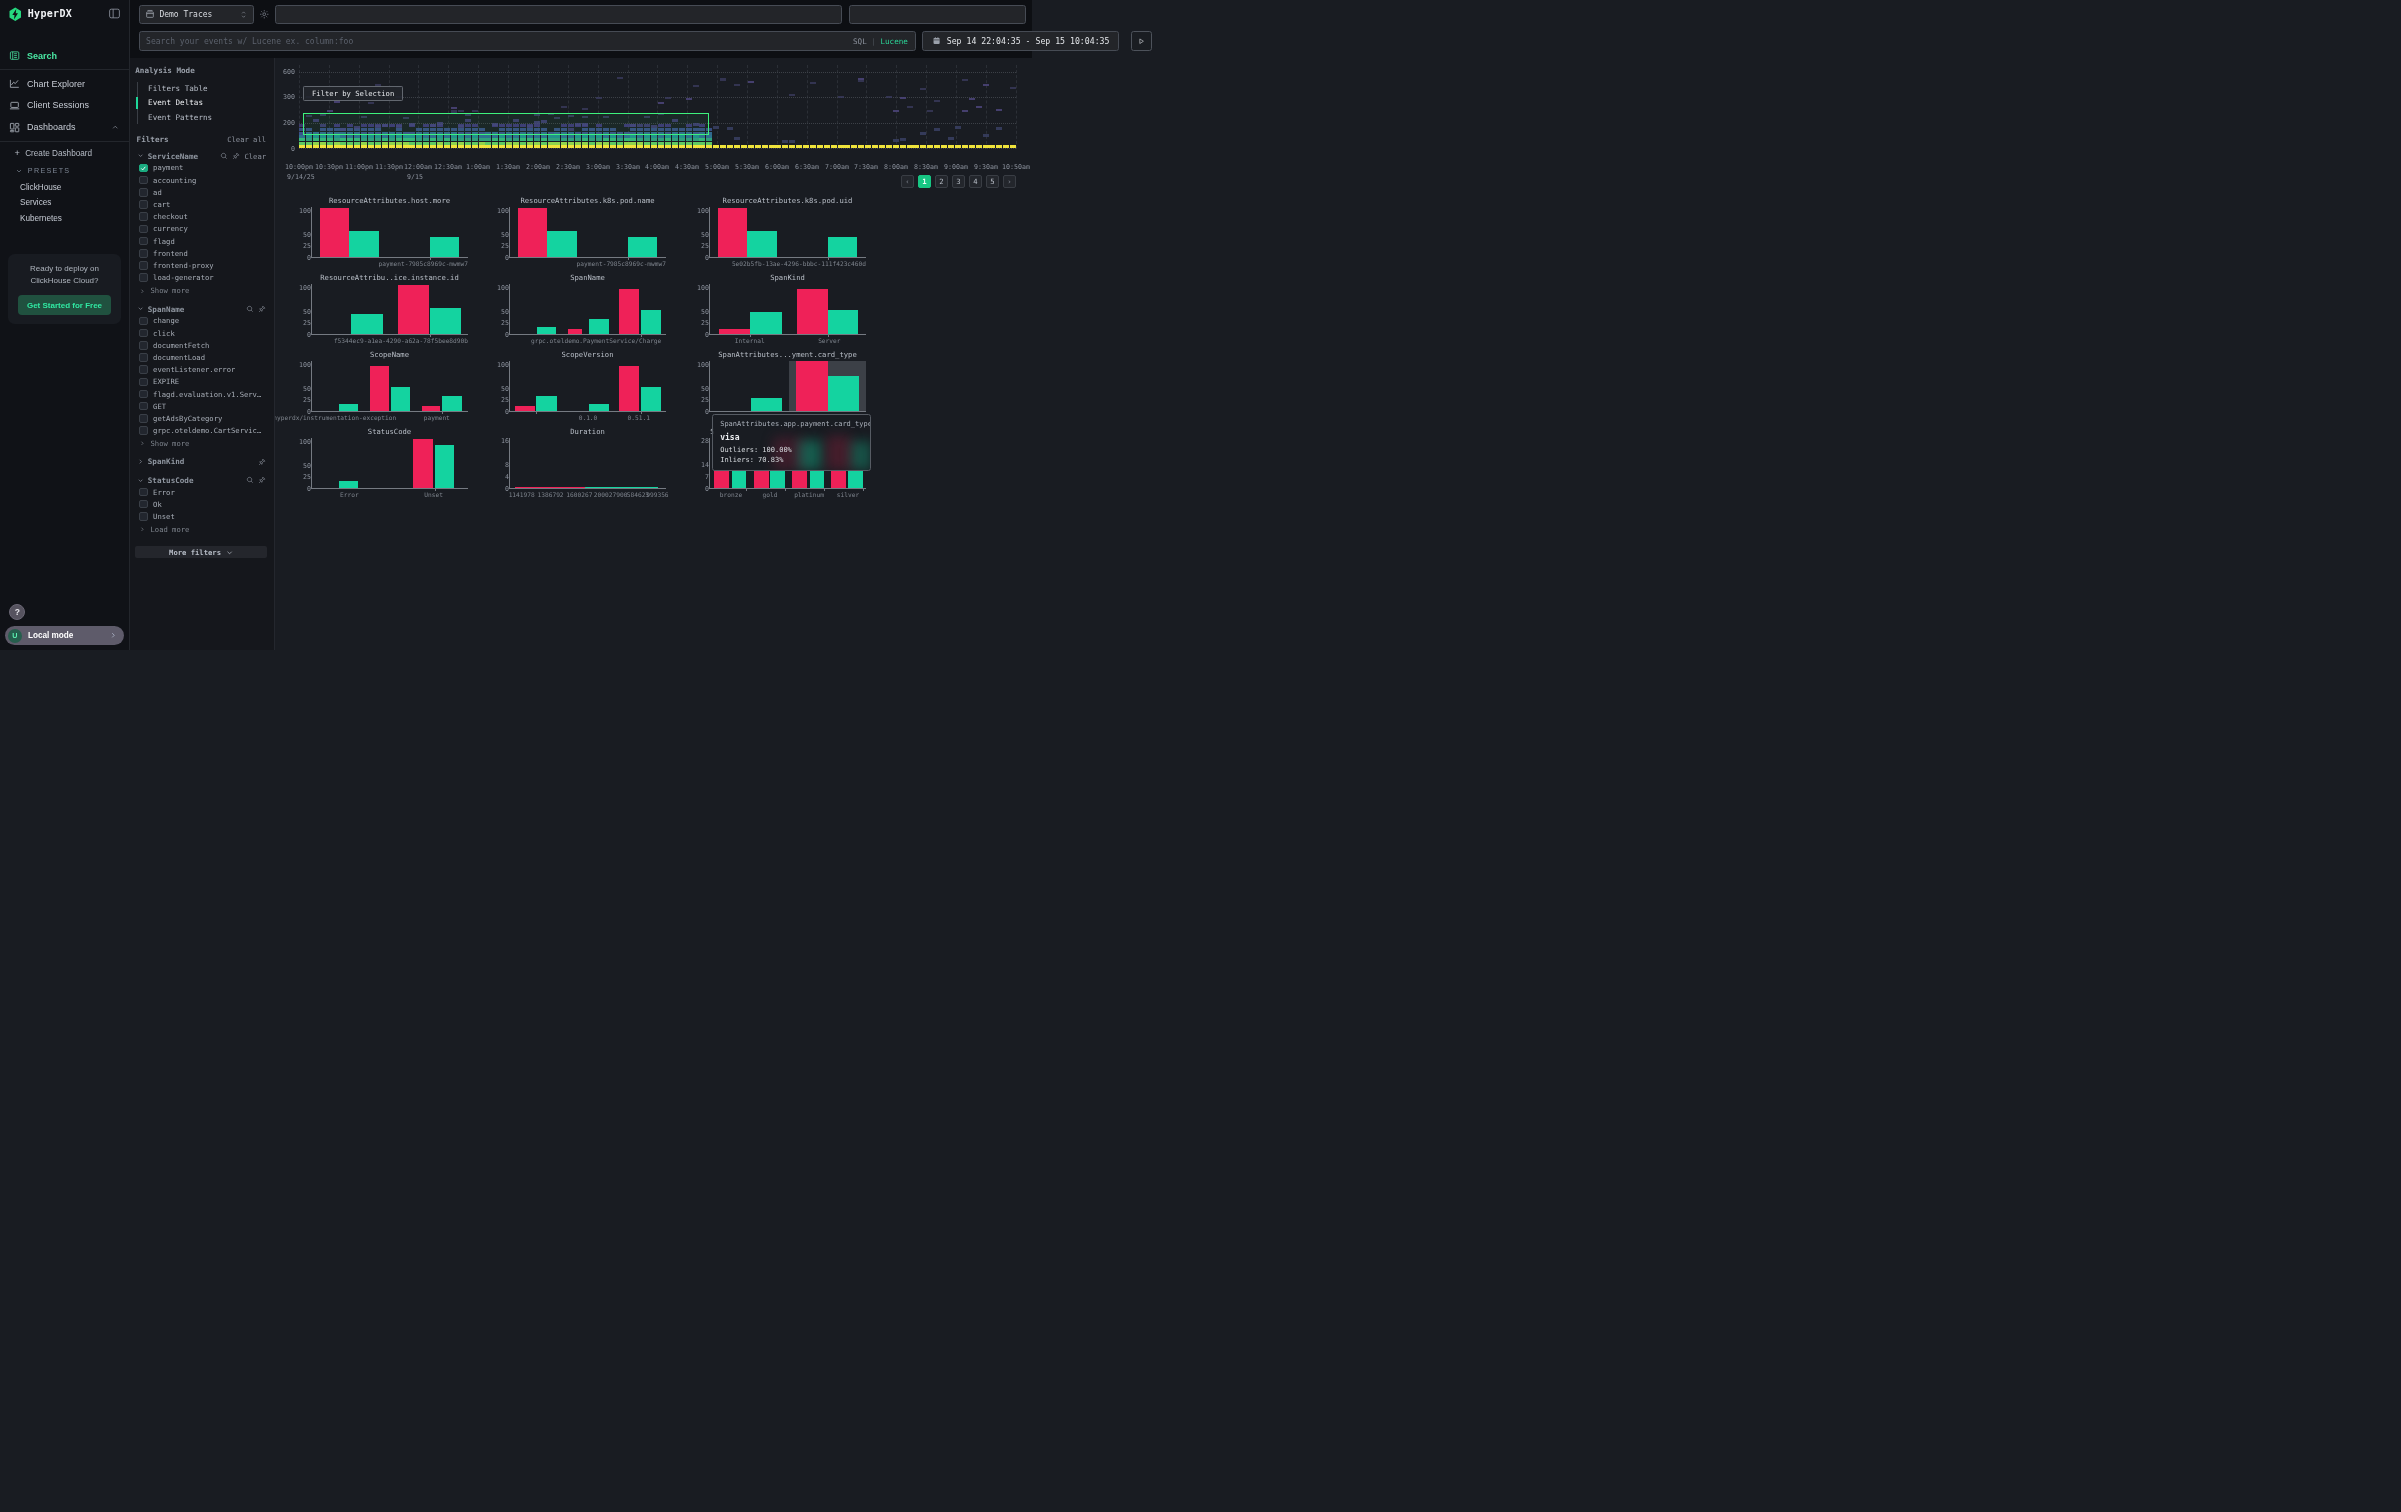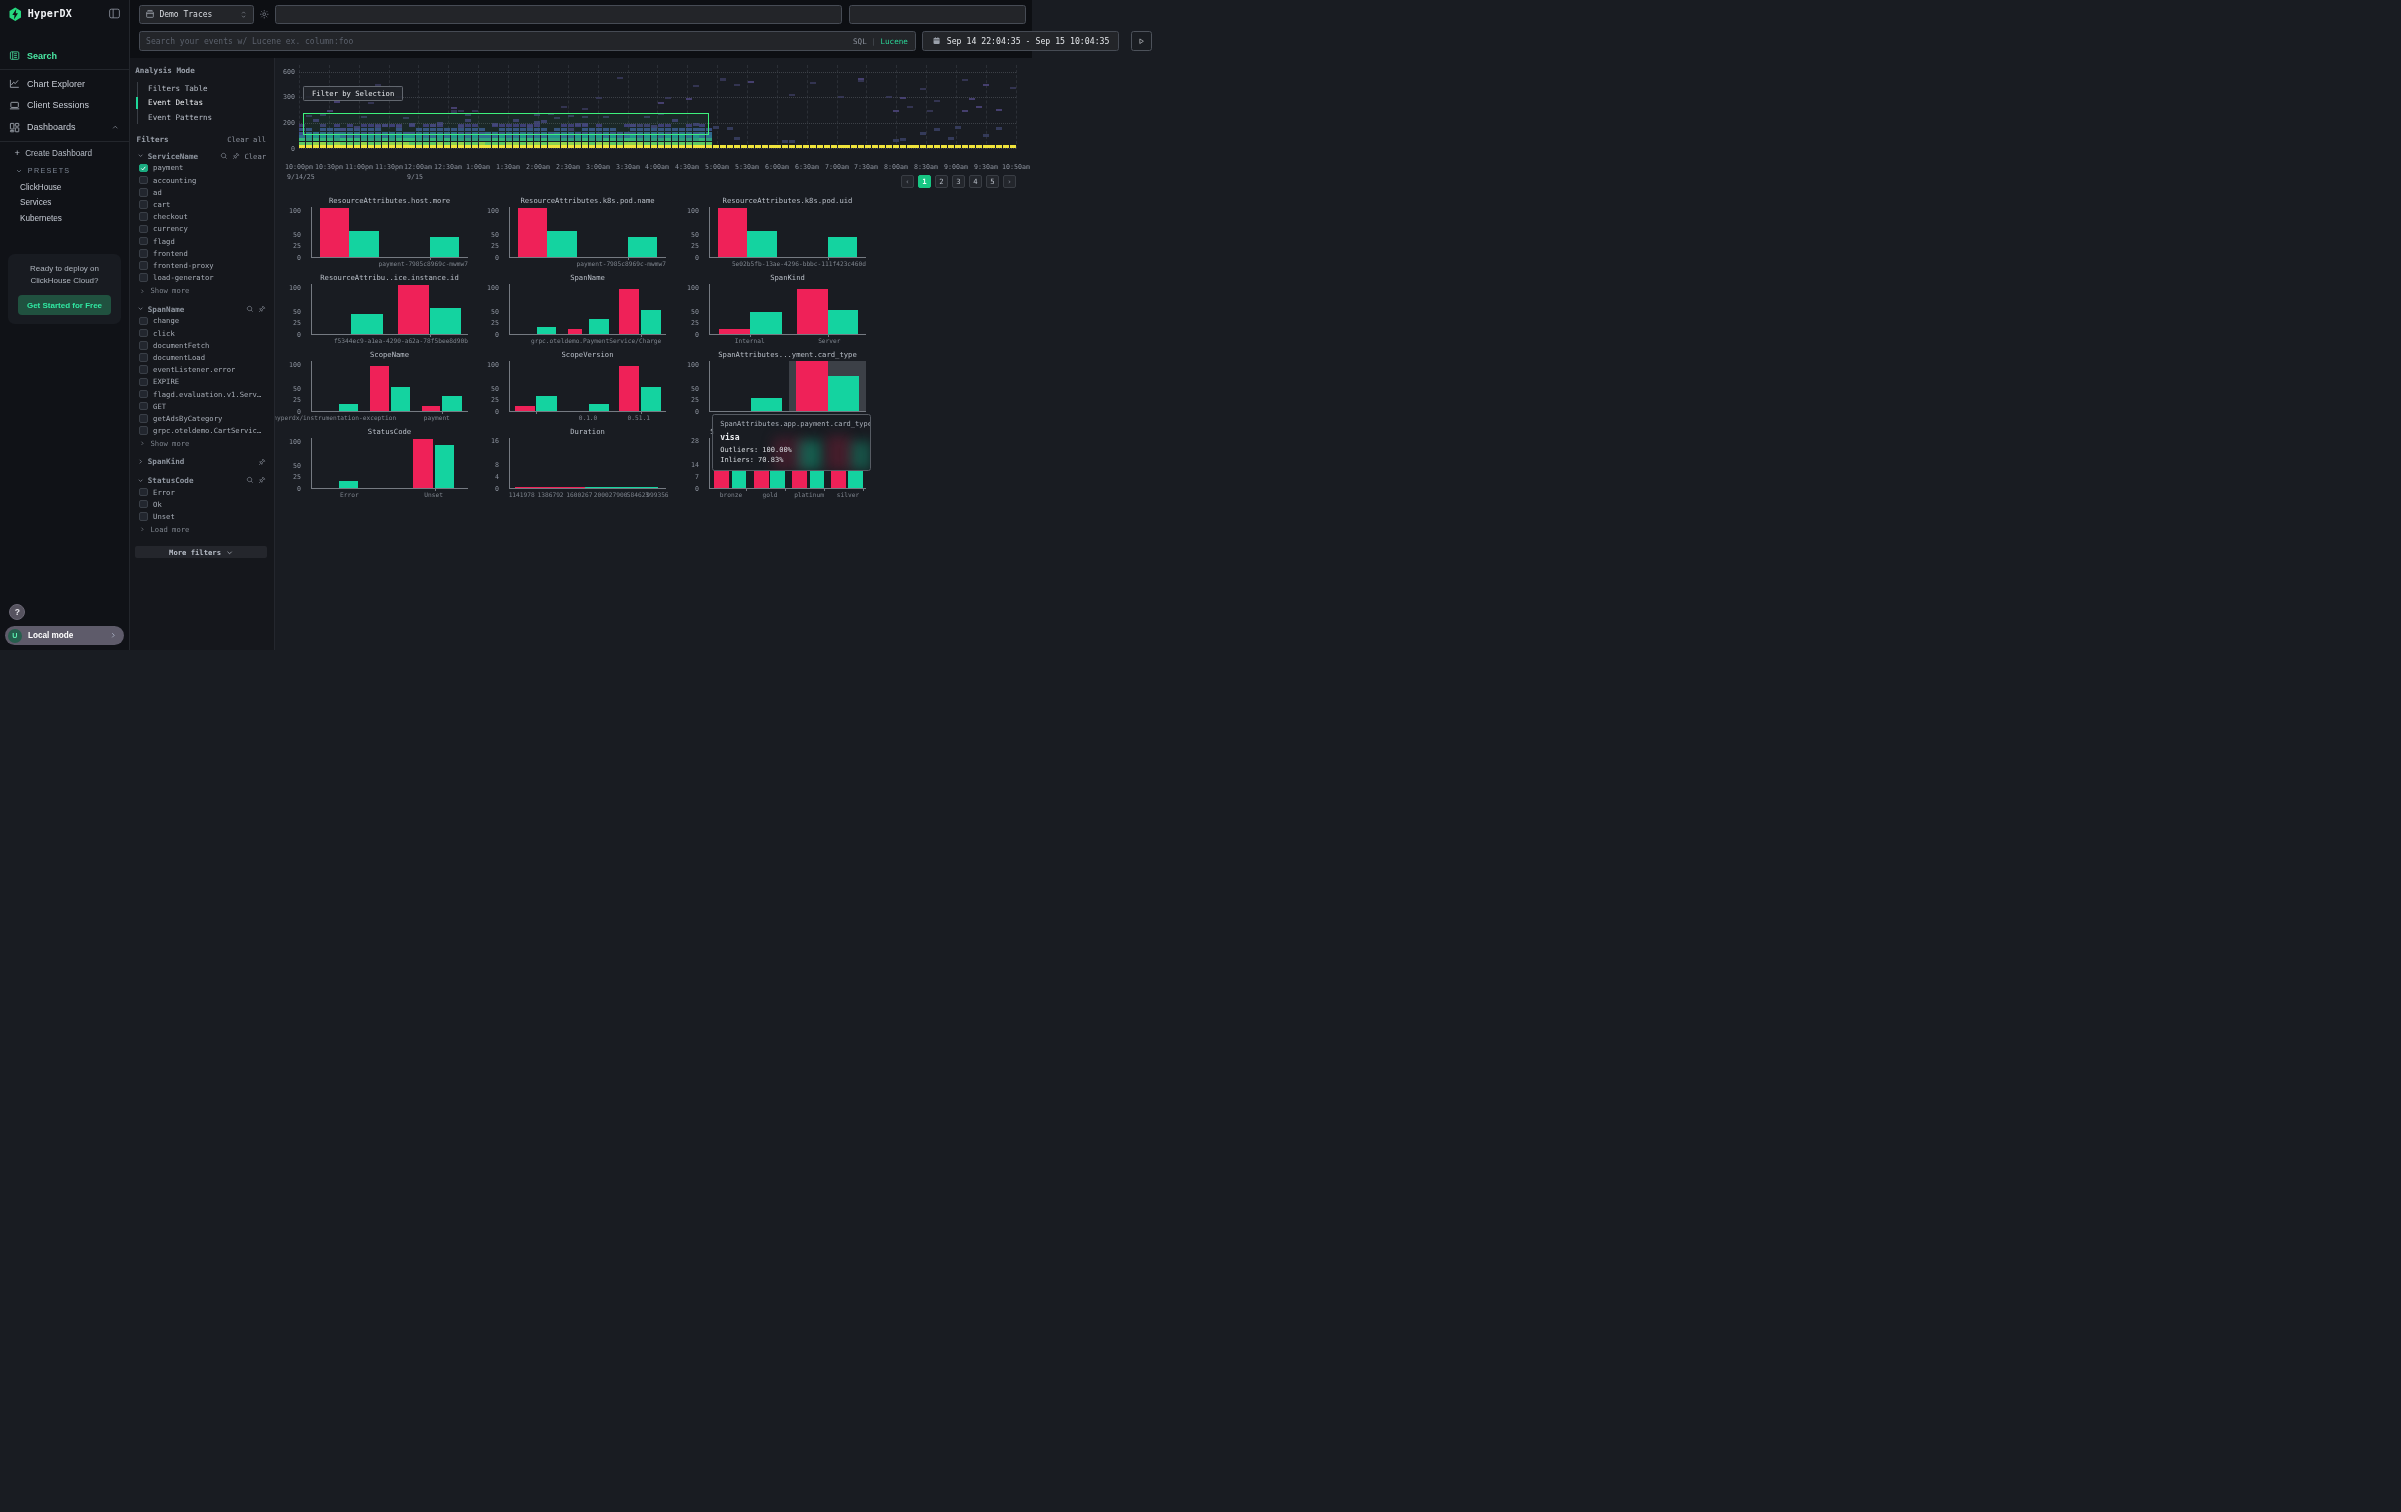--- a/index.html
+++ b/index.html
@@ -112,21 +112,21 @@
 
   .chart { position:absolute; width:157px; height:51px; }
   .chart-plot { position:absolute; left:0; top:0; width:100%; height:100%;
     border-left:0.7px solid #757a82; border-bottom:0.7px solid #757a82; }
   .chart-title { position:absolute; left:-20px; right:-20px; top:-11.2px; text-align:center;
     color:#b9bfc8; font-size:7.2px; white-space:nowrap; }
   .chart-title.start { text-align:left; left:1.3px; }
   .bar { position:absolute; bottom:0; }
   .bar.pink { background:#ef2158; }
   .bar.teal { background:#14d3a0; }
-  .c-ylabel { position:absolute; right:100%; margin-right:10px; transform:translateY(-50%);
+  .c-ylabel { position:absolute; right:100%; margin-right:0; transform:translateY(-50%);
     color:#8b919c; font-size:6.6px; }
   .c-xlabel { position:absolute; top:100%; margin-top:2.6px; color:#7d838c; font-size:6.2px; white-space:nowrap; }
   .c-tick { position:absolute; top:100%; width:0.7px; height:2.6px; background:#757a82; }
   .c-highlight { position:absolute; top:0; bottom:0; background:#43464d; opacity:.85; }
 
   
   #tooltip { position:absolute; left:438px; top:356px; width:159px; height:57px;
     background:rgba(25,28,34,.88); border:0.7px solid #565b63; border-radius:2.6px;
     padding:5.3px 7.2px; z-index:6; overflow:hidden; }
   .tt-blob { position:absolute; filter:blur(6px); opacity:.55; border-radius:2.6px; }

